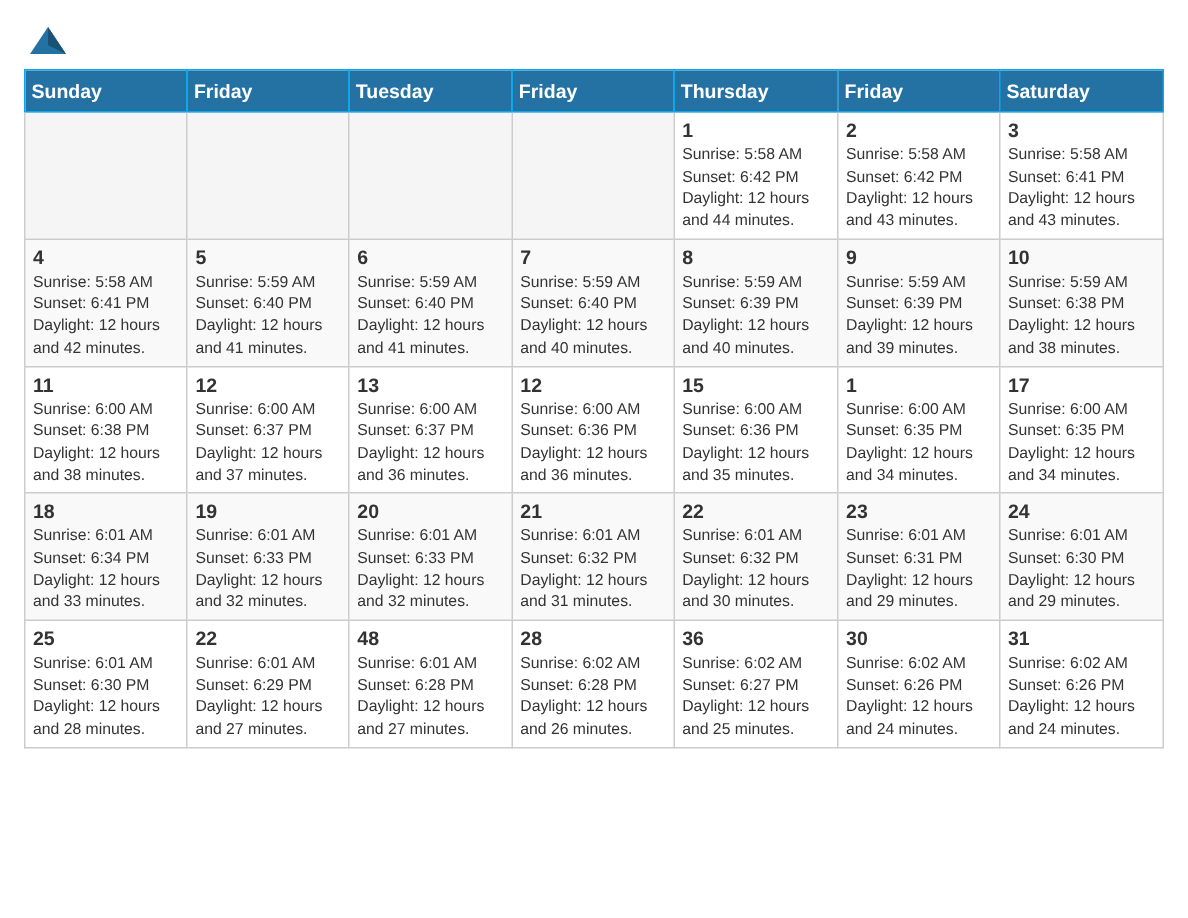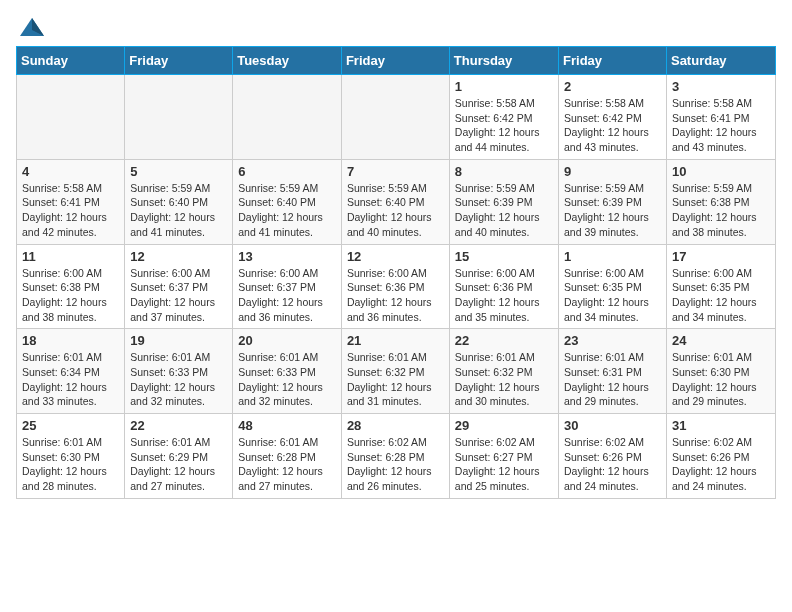--- a/index.html
+++ b/index.html
@@ -246,21 +246,21 @@
         </td>
         <td>
           <span class="day-number">48</span>
           <div class="day-info">Sunrise: 6:01 AM<br>Sunset: 6:28 PM<br>Daylight: 12 hours<br>and 27 minutes.</div>
         </td>
         <td>
           <span class="day-number">28</span>
           <div class="day-info">Sunrise: 6:02 AM<br>Sunset: 6:28 PM<br>Daylight: 12 hours<br>and 26 minutes.</div>
         </td>
         <td>
-          <span class="day-number">29</span>
+          <span class="day-number">36</span>
           <div class="day-info">Sunrise: 6:02 AM<br>Sunset: 6:27 PM<br>Daylight: 12 hours<br>and 25 minutes.</div>
         </td>
         <td>
           <span class="day-number">30</span>
           <div class="day-info">Sunrise: 6:02 AM<br>Sunset: 6:26 PM<br>Daylight: 12 hours<br>and 24 minutes.</div>
         </td>
         <td>
           <span class="day-number">31</span>
           <div class="day-info">Sunrise: 6:02 AM<br>Sunset: 6:26 PM<br>Daylight: 12 hours<br>and 24 minutes.</div>
         </td>

